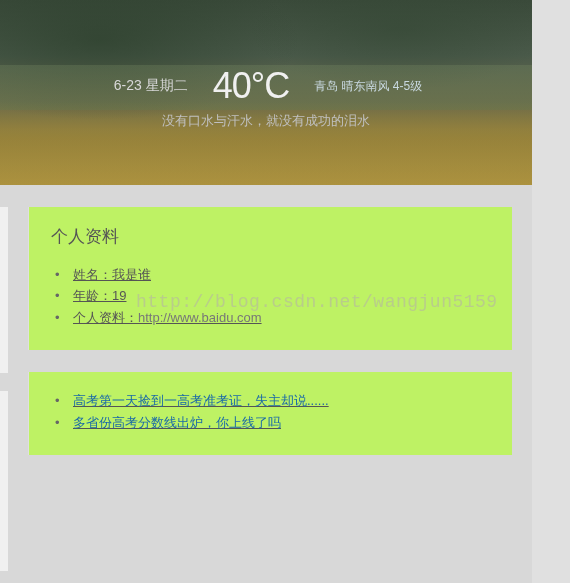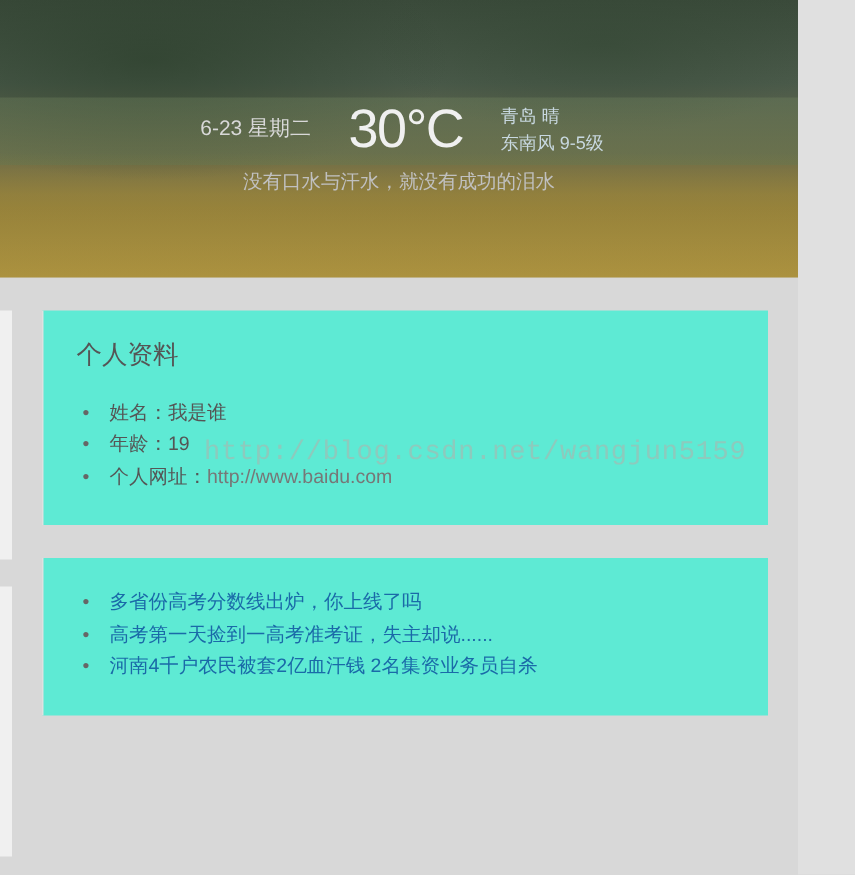--- a/index.html
+++ b/index.html
@@ -55,21 +55,21 @@
       color: #d8d8d8;
     }
     .temp {
       font-size: 36px;
       font-weight: 300;
       color: #f0f0f0;
       letter-spacing: -1px;
     }
     .weather-right {
       display: flex;
-      flex-direction: column;
+      flex-direction: row;
       font-size: 12px;
       color: #c8d8e0;
       line-height: 1.5;
     }
     .quote {
       position: absolute;
       top: 112px;
       left: 0;
       right: 0;
       text-align: center;
@@ -81,21 +81,21 @@
       position: absolute;
       top: 292px;
       left: 136px;
       font-size: 18px;
       color: rgba(180,175,170,0.55);
       font-family: Liberation Mono, monospace;
       z-index: 10;
       letter-spacing: 0.5px;
     }
     .card {
-      background: #5eead4;
+      background: #bef264;
       margin: 22px 0 0 28px;
       width: 484px;
       padding: 18px 22px 22px 22px;
       border-left: 1px solid #e0e0e0;
       position: relative;
     }
     .sidebar-stub {
       position: absolute;
       left: 0;
       width: 8px;
@@ -120,20 +120,21 @@
     .card ul {
       list-style: none;
       padding-left: 18px;
     }
     .card li {
       position: relative;
       font-size: 13px;
       color: #555;
       line-height: 1.65;
       padding-left: 4px;
+      text-decoration: underline;
     }
     .card li::before {
       content: '•';
       position: absolute;
       left: -14px;
       color: #666;
     }
     .link {
       color: #1a6aa8;
       text-decoration: none;
@@ -150,44 +151,43 @@
       height: 583px;
       background: #e0e0e0;
     }
   </style>
 </head>
 <body>
 
 <div class="hero">
   <div class="weather-bar">
     <span class="date-text">6-23 星期二</span>
-    <span class="temp">30°C</span>
+    <span class="temp">40°C</span>
     <div class="weather-right">
       <span>青岛 晴</span>
-      <span>东南风 9-5级</span>
+      <span>东南风 4-5级</span>
     </div>
   </div>
   <div class="quote">没有口水与汗水，就没有成功的泪水</div>
 </div>
 
 <div class="sidebar-stub"></div>
 <div class="sidebar-stub2"></div>
 
 <div class="watermark">http://blog.csdn.net/wangjun5159</div>
 
 <div class="card">
   <h2 class="card-title">个人资料</h2>
   <ul>
     <li><span>姓名：</span><span>我是谁</span></li>
     <li><span>年龄：</span><span>19</span></li>
-    <li><span>个人网址：</span><a class="link link-gray">http://www.baidu.com</a></li>
+    <li><span>个人资料：</span><a class="link link-gray">http://www.baidu.com</a></li>
   </ul>
 </div>
 
 <div class="card">
   <ul>
+    <li><a class="link">高考第一天捡到一高考准考证，失主却说......</a></li>
     <li><a class="link">多省份高考分数线出炉，你上线了吗</a></li>
-    <li><a class="link">高考第一天捡到一高考准考证，失主却说......</a></li>
-    <li><a class="link">河南4千户农民被套2亿血汗钱 2名集资业务员自杀</a></li>
   </ul>
 </div>
 
 <div class="right-pane"></div>
 
 </body></html>

